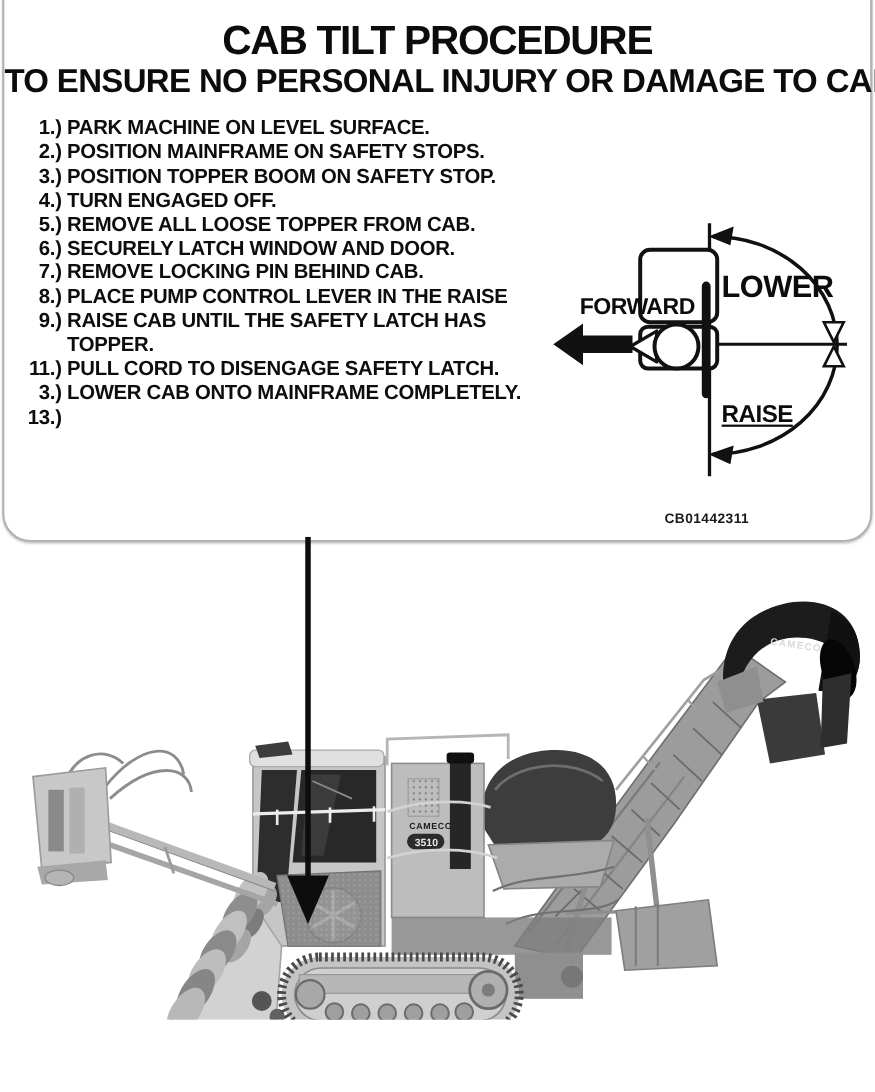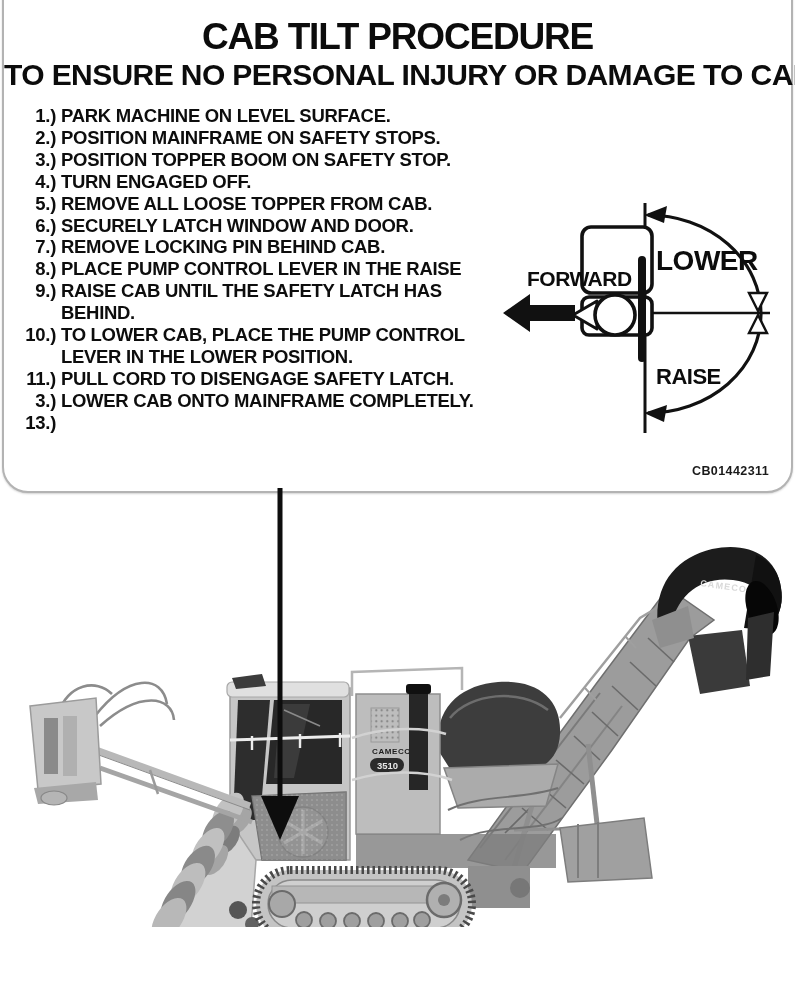--- a/index.html
+++ b/index.html
@@ -24,30 +24,30 @@
   }
   .steps{
     position:absolute;left:8px;top:133px;width:470px;
     font-size:18.5px;font-weight:bold;color:#0d0d0d;letter-spacing:-0.3px;
   }
   .step{display:flex;line-height:21.9px;}
   .step .num{flex:0 0 44px;text-align:right;white-space:nowrap;}
   .step .txt{padding-left:5px;white-space:nowrap;}
   .step .l2{display:block;}
   .part-number{
-    position:absolute;left:600px;top:492px;width:165px;text-align:right;
+    position:absolute;left:600px;top:492px;width:165px;text-align:left;
     font-size:12.5px;font-weight:bold;color:#1a1a1a;letter-spacing:.4px;
   }
   
   .diagram{position:absolute;left:470px;top:190px;width:325px;height:250px;}
   .diagram svg{position:absolute;left:0;top:0;}
   .dlabel{position:absolute;font-weight:bold;color:#0c0c0c;white-space:nowrap;letter-spacing:-0.5px;}
   .dlabel.forward{left:18px;top:77px;font-size:21px;margin-left:39px;}
   .dlabel.lower{left:186px;top:55px;font-size:28px;}
-  .dlabel.raise{left:186px;top:174px;font-size:22px;}
+  .dlabel.raise{left:186px;top:174px;font-size:22px;text-decoration:underline;}
   
   .photo{position:absolute;left:0;top:488px;width:795px;height:505px;}
 </style>
 </head>
 <body>
 
 <div id="stage">
 
   <div class="decal">
     <div class="decal-title">CAB TILT PROCEDURE</div>
@@ -81,25 +81,21 @@
       <div class="step">
           <span class="num">7.)</span>
           <span class="txt"><span>REMOVE LOCKING PIN BEHIND CAB.</span><span class="l2"></span></span>
         </div>
       <div class="step">
           <span class="num">8.)</span>
           <span class="txt"><span>PLACE PUMP CONTROL LEVER IN THE RAISE</span></span>
         </div>
       <div class="step">
           <span class="num">9.)</span>
-          <span class="txt"><span>RAISE CAB UNTIL THE SAFETY LATCH HAS</span><span class="l2">BEHIND.</span></span>
-        </div>
-      <div class="step">
-          <span class="num">10.)</span>
-          <span class="txt"><span>TO LOWER CAB, PLACE THE PUMP CONTROL</span><span class="l2">LEVER IN THE LOWER POSITION.</span></span>
+          <span class="txt"><span>RAISE CAB UNTIL THE SAFETY LATCH HAS</span><span class="l2">TOPPER.</span></span>
         </div>
       <div class="step">
           <span class="num">11.)</span>
           <span class="txt"><span>PULL CORD TO DISENGAGE SAFETY LATCH.</span><span class="l2"></span></span>
         </div>
       <div class="step">
           <span class="num">3.)</span>
           <span class="txt"><span>LOWER CAB ONTO MAINFRAME COMPLETELY.</span><span class="l2"></span></span>
         </div>
       <div class="step">

